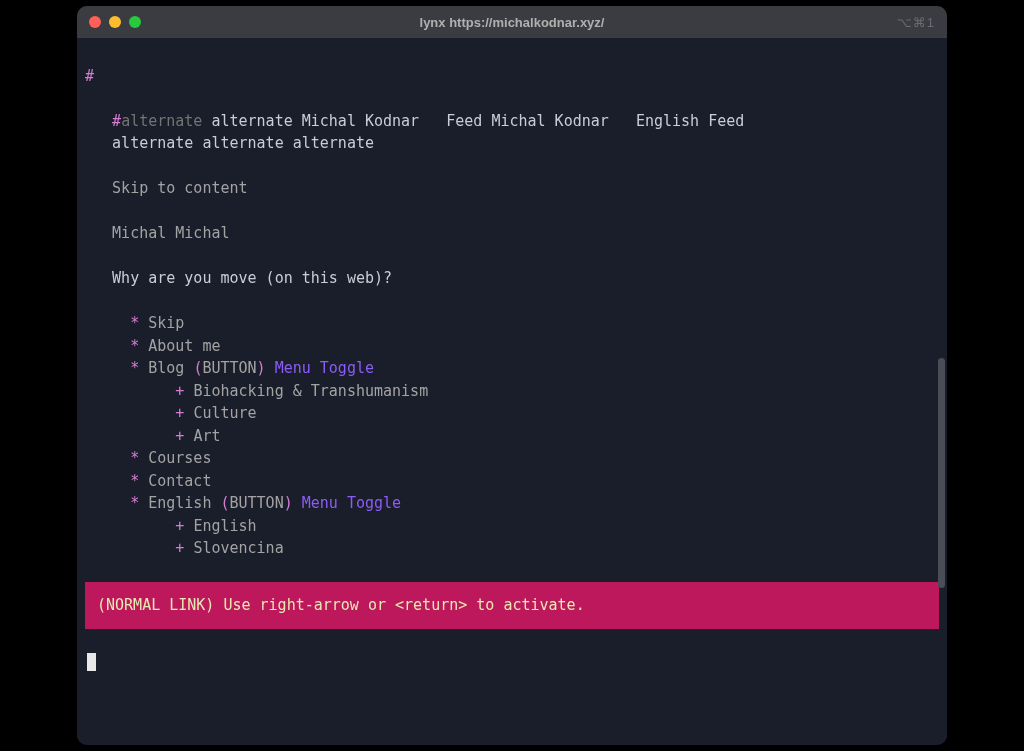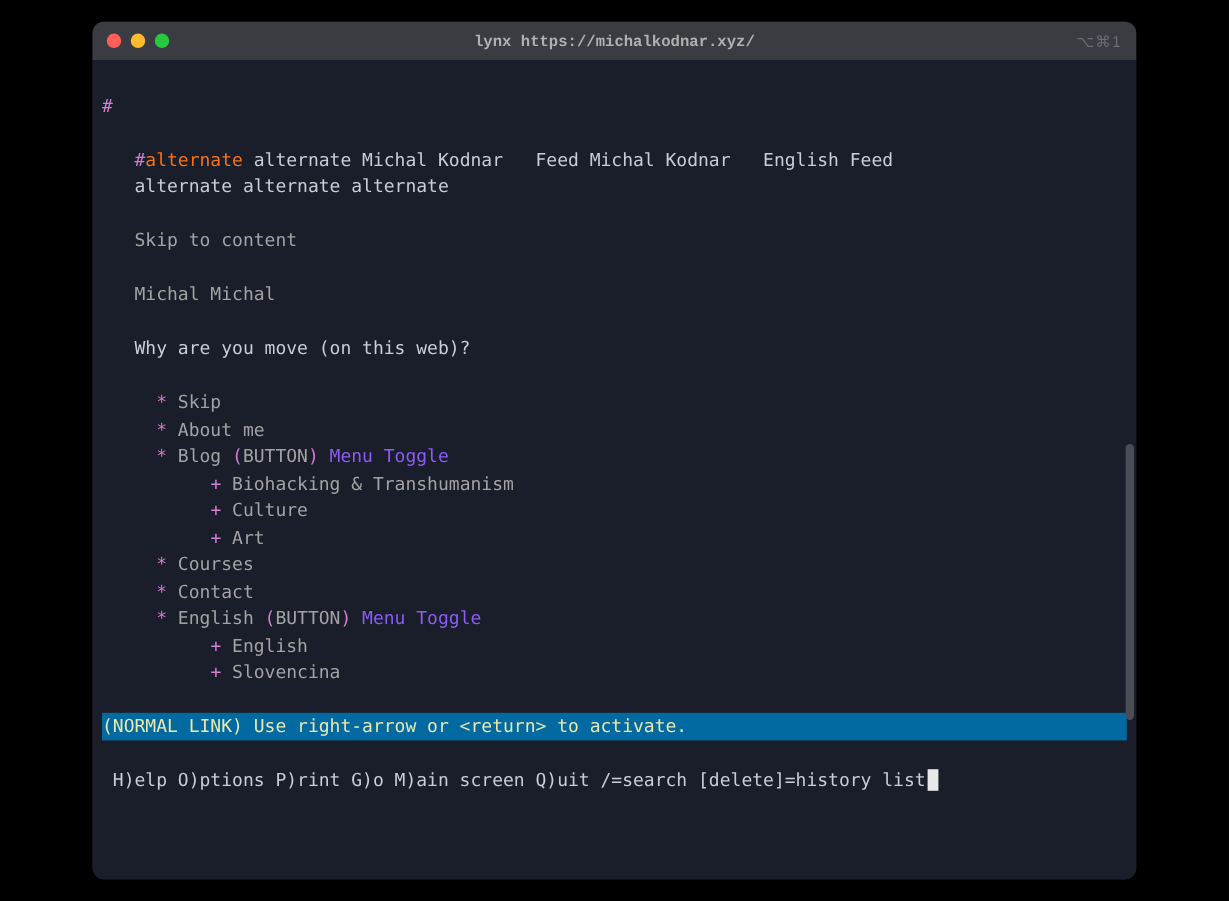--- a/index.html
+++ b/index.html
@@ -41,21 +41,21 @@
     .tl-red { background: #ff5f56; }
     .tl-yellow { background: #ffbd2e; }
     .tl-green { background: #27c93f; }
     .window-title {
       position: absolute;
       left: 0; right: 0;
       text-align: center;
       color: #b0b0b0;
       font-weight: 600;
       font-size: 13px;
-      font-family: Liberation Mono, monospace;
+      font-family: Liberation Sans, sans-serif;
       pointer-events: none;
     }
     .window-right {
       margin-left: auto;
       color: #6a6c72;
       font-size: 13px;
       font-family: -apple-system, "Helvetica Neue", Arial, sans-serif;
       letter-spacing: 1px;
     }
     .terminal {
@@ -72,27 +72,27 @@
       position: absolute;
       right: 2px;
       top: 320px;
       width: 7px;
       height: 230px;
       background: #4a4d56;
       border-radius: 4px;
     }
     .c-magenta { color: #d67dd2; }
     .c-green { color: #a3a3a3; }
-    .c-yellow { color: #f97316; margin-top: 13px; }
+    .c-yellow { color: #737373; margin-top: 13px; }
     .c-white { color: #c9cdd6; }
     .c-violet { color: #8b5cf6; }
     .status-bar {
-      background: #0369a1;
+      background: #be185d;
       color: #e8e8b0;
-      padding: 0;
+      padding: 12px;
       font-size: 15px;
       line-height: 1.5;
     }
     .footer {
       color: #c9cdd6;
       font-size: 15px;
       line-height: 1.5;
       white-space: pre;
     }
     .cursor {
@@ -139,16 +139,16 @@
 <span>          </span><span class="c-magenta">+</span><span> </span><span class="c-green">Biohacking &amp; Transhumanism</span>
 <span>          </span><span class="c-magenta">+</span><span> </span><span class="c-green">Culture</span>
 <span>          </span><span class="c-magenta">+</span><span> </span><span class="c-green">Art</span>
 <span>     </span><span class="c-magenta">*</span><span> </span><span class="c-green">Courses</span>
 <span>     </span><span class="c-magenta">*</span><span> </span><span class="c-green">Contact</span>
 <span>     </span><span class="c-magenta">*</span><span> </span><span class="c-green">English</span><span> </span><span class="c-magenta">(</span><span class="c-green">BUTTON</span><span class="c-magenta">)</span><span> </span><span class="c-violet">Menu Toggle</span>
 <span>          </span><span class="c-magenta">+</span><span> </span><span class="c-green">English</span>
 <span>          </span><span class="c-magenta">+</span><span> </span><span class="c-green">Slovencina</span>
 <span> </span>
 <div class="status-bar">(NORMAL LINK) Use right-arrow or &lt;return&gt; to activate.</div>
-<div class="footer"><span> H)elp O)ptions P)rint G)o M)ain screen Q)uit /=search [delete]=history list</span><span class="cursor"></span></div>
+<div class="footer"><span class="cursor"></span></div>
     <div class="scrollbar"></div>
   </div>
 </div>
 
 </body></html>

